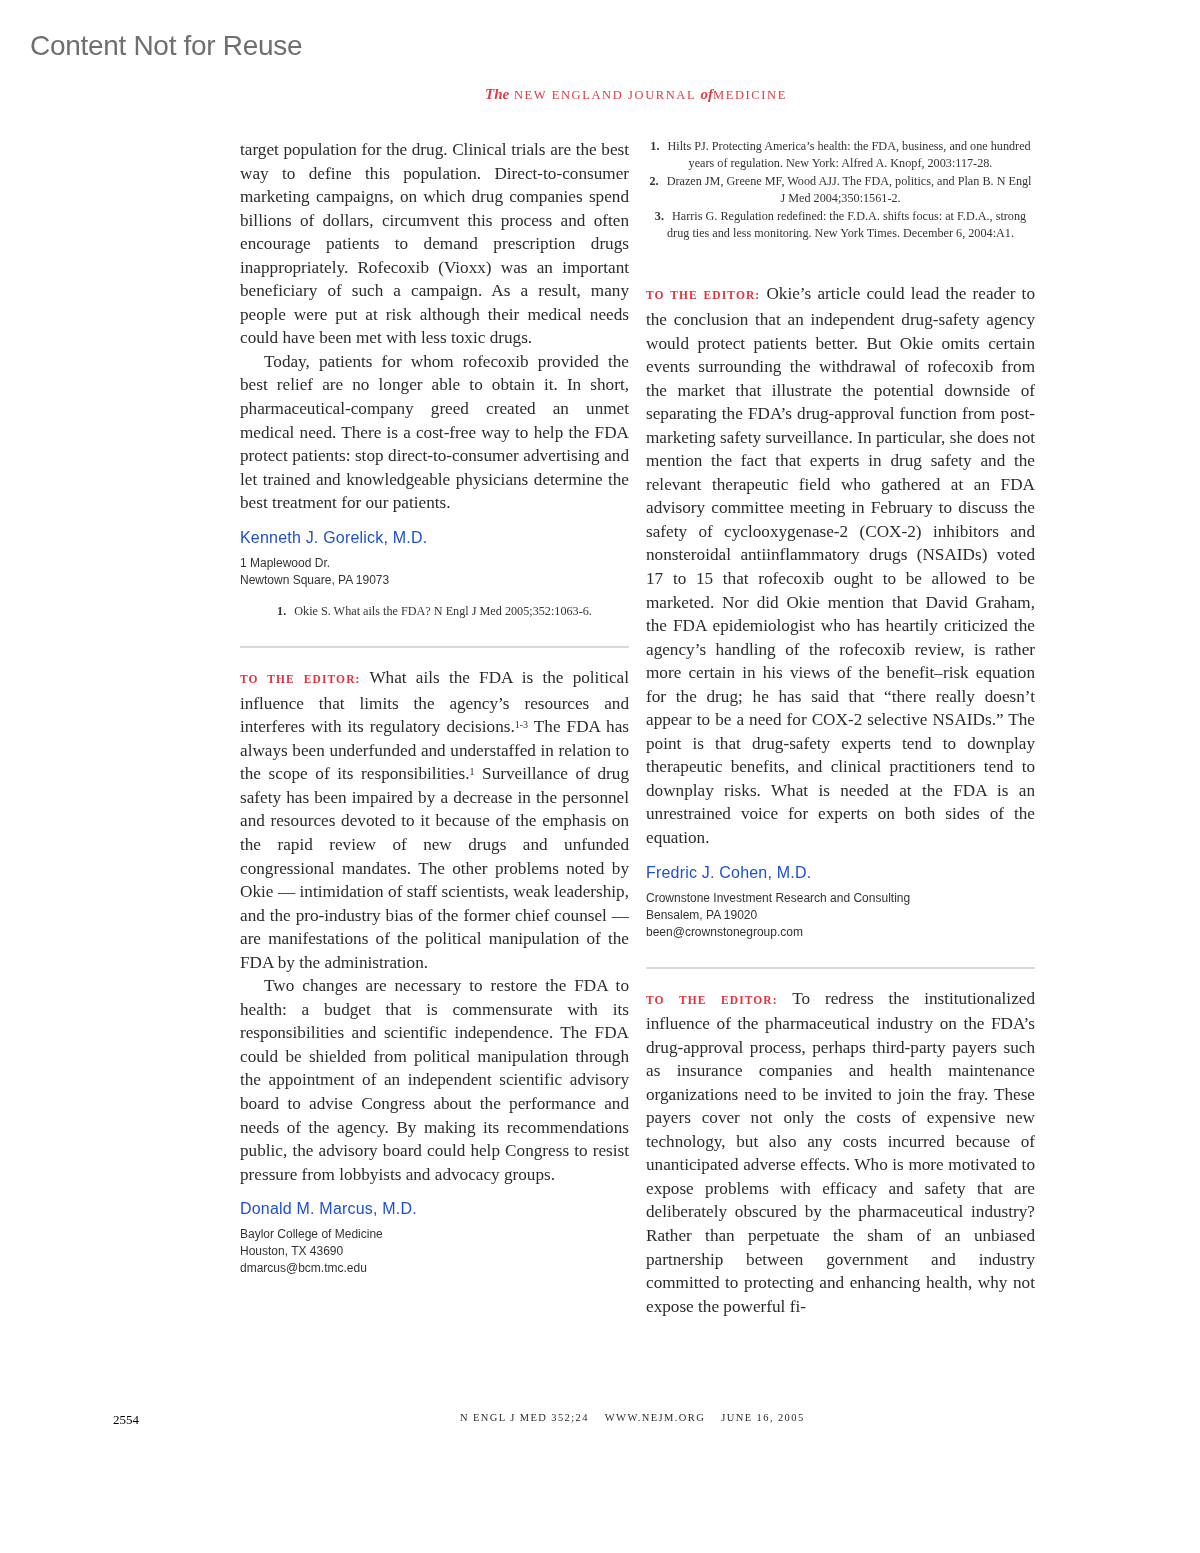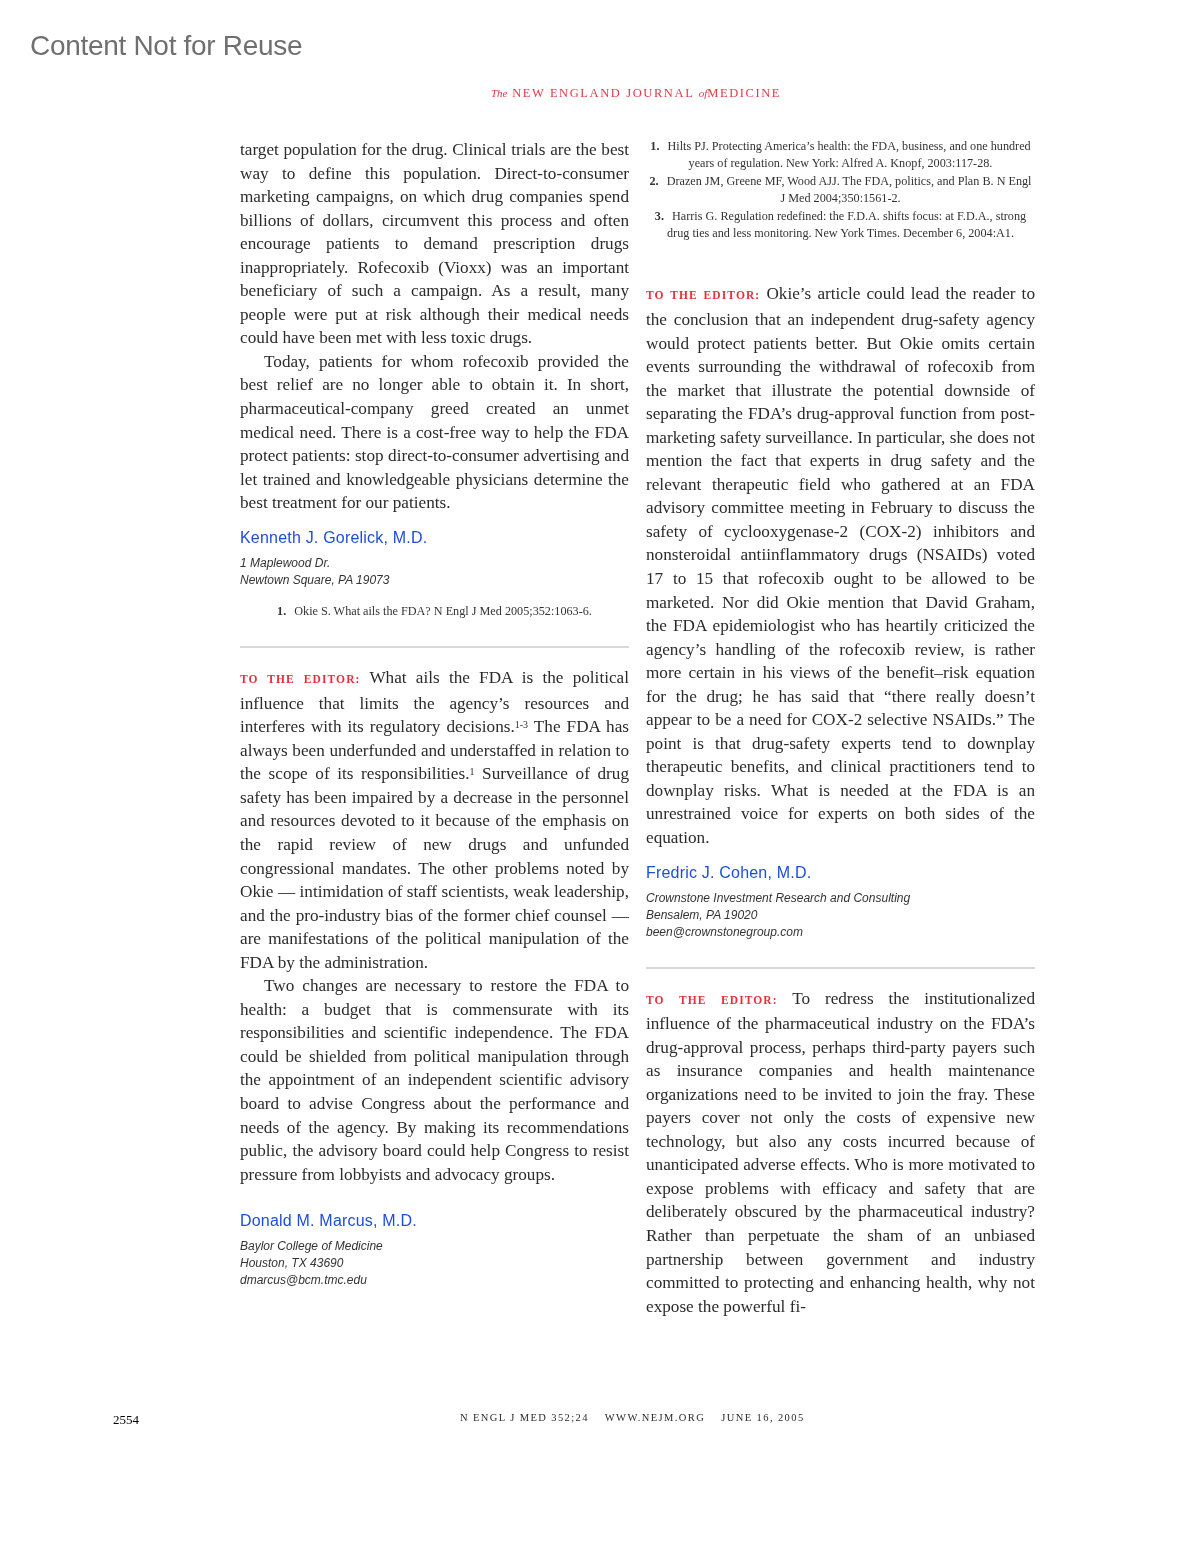--- a/index.html
+++ b/index.html
@@ -2,30 +2,30 @@
 <html><head>
 <meta charset="utf-8">
 <style>
   html, body { margin: 0; padding: 0; background: #ffffff; }
   body { width: 1200px; height: 1553px; position: relative; overflow: hidden;
          font-family: "Liberation Serif", "DejaVu Serif", serif; color: #2b2b2b; }
   .watermark { position: absolute; left: 30px; top: 30px; font-family: "Liberation Sans", sans-serif;
                font-size: 28px; color: #6f6f6f; letter-spacing: -0.3px; }
   .running-head { position: absolute; left: 0; width: 1272px; top: 86px; text-align: center;
                   font-family: "Liberation Serif", serif; font-size: 12.5px; color: #e03a45; letter-spacing: 1.6px; }
-  .running-head .sm { font-style: italic; letter-spacing: 0; font-size: 11px; }
+  .running-head .sm { font-style: italic; letter-spacing: 0; font-size: 15px; font-weight: bold; }
   .col { position: absolute; top: 138px; }
   .col-left { left: 240px; width: 389px; }
   .col-right { left: 646px; width: 389px; }
   p.body { margin: 0; font-size: 17.2px; line-height: 23.55px; text-align: justify; hyphens: manual; }
   p.body.indent { text-indent: 24px; }
   .editor-label { font-family: Liberation Serif, serif; font-weight: bold; color: #e8303c;
                   font-size: 11.5px; letter-spacing: 1.1px; text-transform: uppercase; }
   .signature { font-family: "Liberation Sans", sans-serif; color: #1d4ed8; font-size: 16px; margin-top: 10px; letter-spacing: 0.2px; }
-  .address { font-family: "Liberation Sans", sans-serif; color: #333; font-size: 12px; line-height: 17px; margin-top: 8px; font-style: italic; }
+  .address { font-family: "Liberation Sans", sans-serif; color: #333; font-size: 12px; line-height: 17px; margin-top: 8px; }
   .refs { font-size: 12.2px; line-height: 17.4px; color: #333; }
   .refs .ref { margin: 0; text-align: center; }
   .refs .num { font-weight: bold; margin-right: 8px; }
   .rule { height: 2px; background: #d9d9d9; border: 0; }
   sup { font-size: 10px; vertical-align: 4px; line-height: 0; }
   .footer { position: absolute; top: 1412px; left: 0; width: 1200px; font-family: "Liberation Serif", serif; }
   .page-num { position: absolute; left: 103px; font-size: 13px; color: #000000; margin-left: 10px; }
   .citation { position: absolute; left: 460px; font-size: 10.5px; letter-spacing: 1.4px; color: #2b2b2b; text-transform: uppercase; }
 </style>
 </head>
@@ -51,21 +51,21 @@
     <div class="refs" style="margin-top:14px">
       <p class="ref"><span class="num">1.</span><span>Okie S. What ails the FDA? N Engl J Med 2005;352:1063-6.</span></p>
     </div>
   </section>
 
   <hr class="rule" style="margin:26px 0 18px 0">
 
   <section>
     <p class="body"><span class="editor-label">To the Editor:</span> <span>What ails the FDA is the political influence that limits the agency’s resources and interferes with its regulatory decisions.</span><sup>1-3</sup><span> The FDA has always been underfunded and understaffed in relation to the scope of its responsibilities.</span><sup>1</sup><span> Surveillance of drug safety has been impaired by a decrease in the personnel and resources devoted to it because of the emphasis on the rapid review of new drugs and unfunded congressional mandates. The other problems noted by Okie — intimidation of staff scientists, weak leadership, and the pro-industry bias of the former chief counsel — are manifestations of the political manipulation of the FDA by the administration.</span></p>
     <p class="body indent">Two changes are necessary to restore the FDA to health: a budget that is commensurate with its responsibilities and scientific independence. The FDA could be shielded from political manipulation through the appointment of an independent scientific advisory board to advise Congress about the performance and needs of the agency. By making its recommendations public, the advisory board could help Congress to resist pressure from lobbyists and advocacy groups.</p>
-    <div class="signature" style="margin-top:26px">Donald M. Marcus, M.D.</div>
+    <div class="signature" style="margin-top:14px">Donald M. Marcus, M.D.</div>
     <div class="address">
       <div>Baylor College of Medicine</div>
       <div>Houston, TX 43690</div>
       <div>dmarcus@bcm.tmc.edu</div>
     </div>
   </section>
 </div>
 
 <div class="col col-right">
   <div class="refs">

